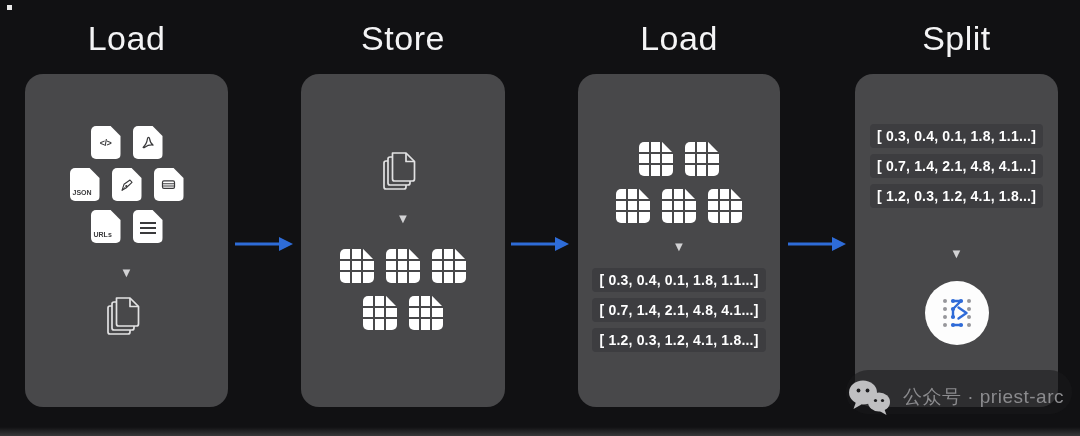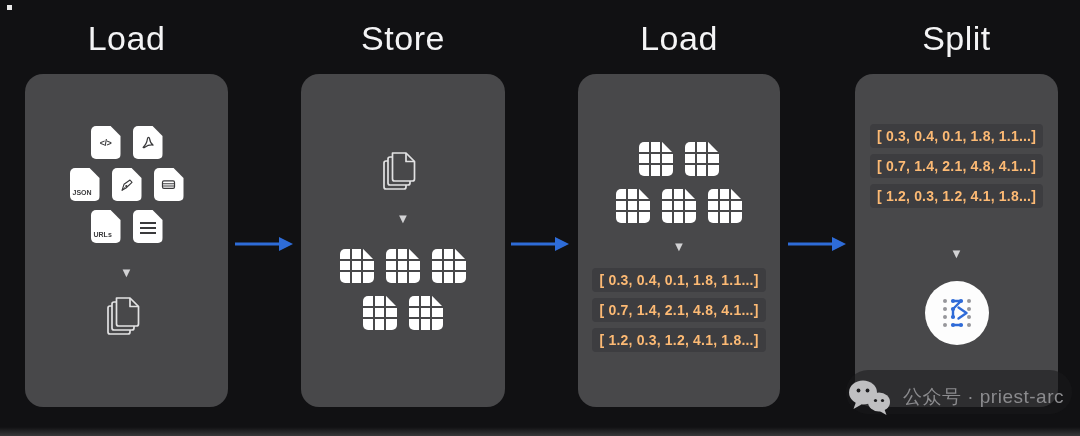--- a/index.html
+++ b/index.html
@@ -34,21 +34,21 @@
   .chunk{
     width:34px;height:34px;border-radius:5px;
     background-image:
       linear-gradient(to right,transparent 0 10.5px,#48484a 10.5px 12.5px,transparent 12.5px 21.5px,#48484a 21.5px 23.5px,transparent 23.5px 34px),
       linear-gradient(to bottom,transparent 0 10.5px,#48484a 10.5px 12.5px,transparent 12.5px 21.5px,#48484a 21.5px 23.5px,transparent 23.5px 34px),
       linear-gradient(#fff,#fff);
     clip-path:polygon(0 0,68% 0,100% 32%,100% 100%,0 100%);
   }
   .tri{color:#d2d2d4;font-size:13px;line-height:13px;}
   .vec-chip{
-    background:#3d3d40;border-radius:4px;color:#fdba74;
+    background:#3d3d40;border-radius:4px;color:#ffffff;
     font-size:14px;font-weight:600;letter-spacing:.2px;
     padding:4px 7px;white-space:nowrap;
   }
   .vec-stack{display:flex;flex-direction:column;gap:6px;align-items:center;}
   .arrow{position:absolute;top:235px;}
   .store-circle{
     width:64px;height:64px;border-radius:50%;background:#fdfdfd;
     display:flex;align-items:center;justify-content:center;
   }
   .watermark{

